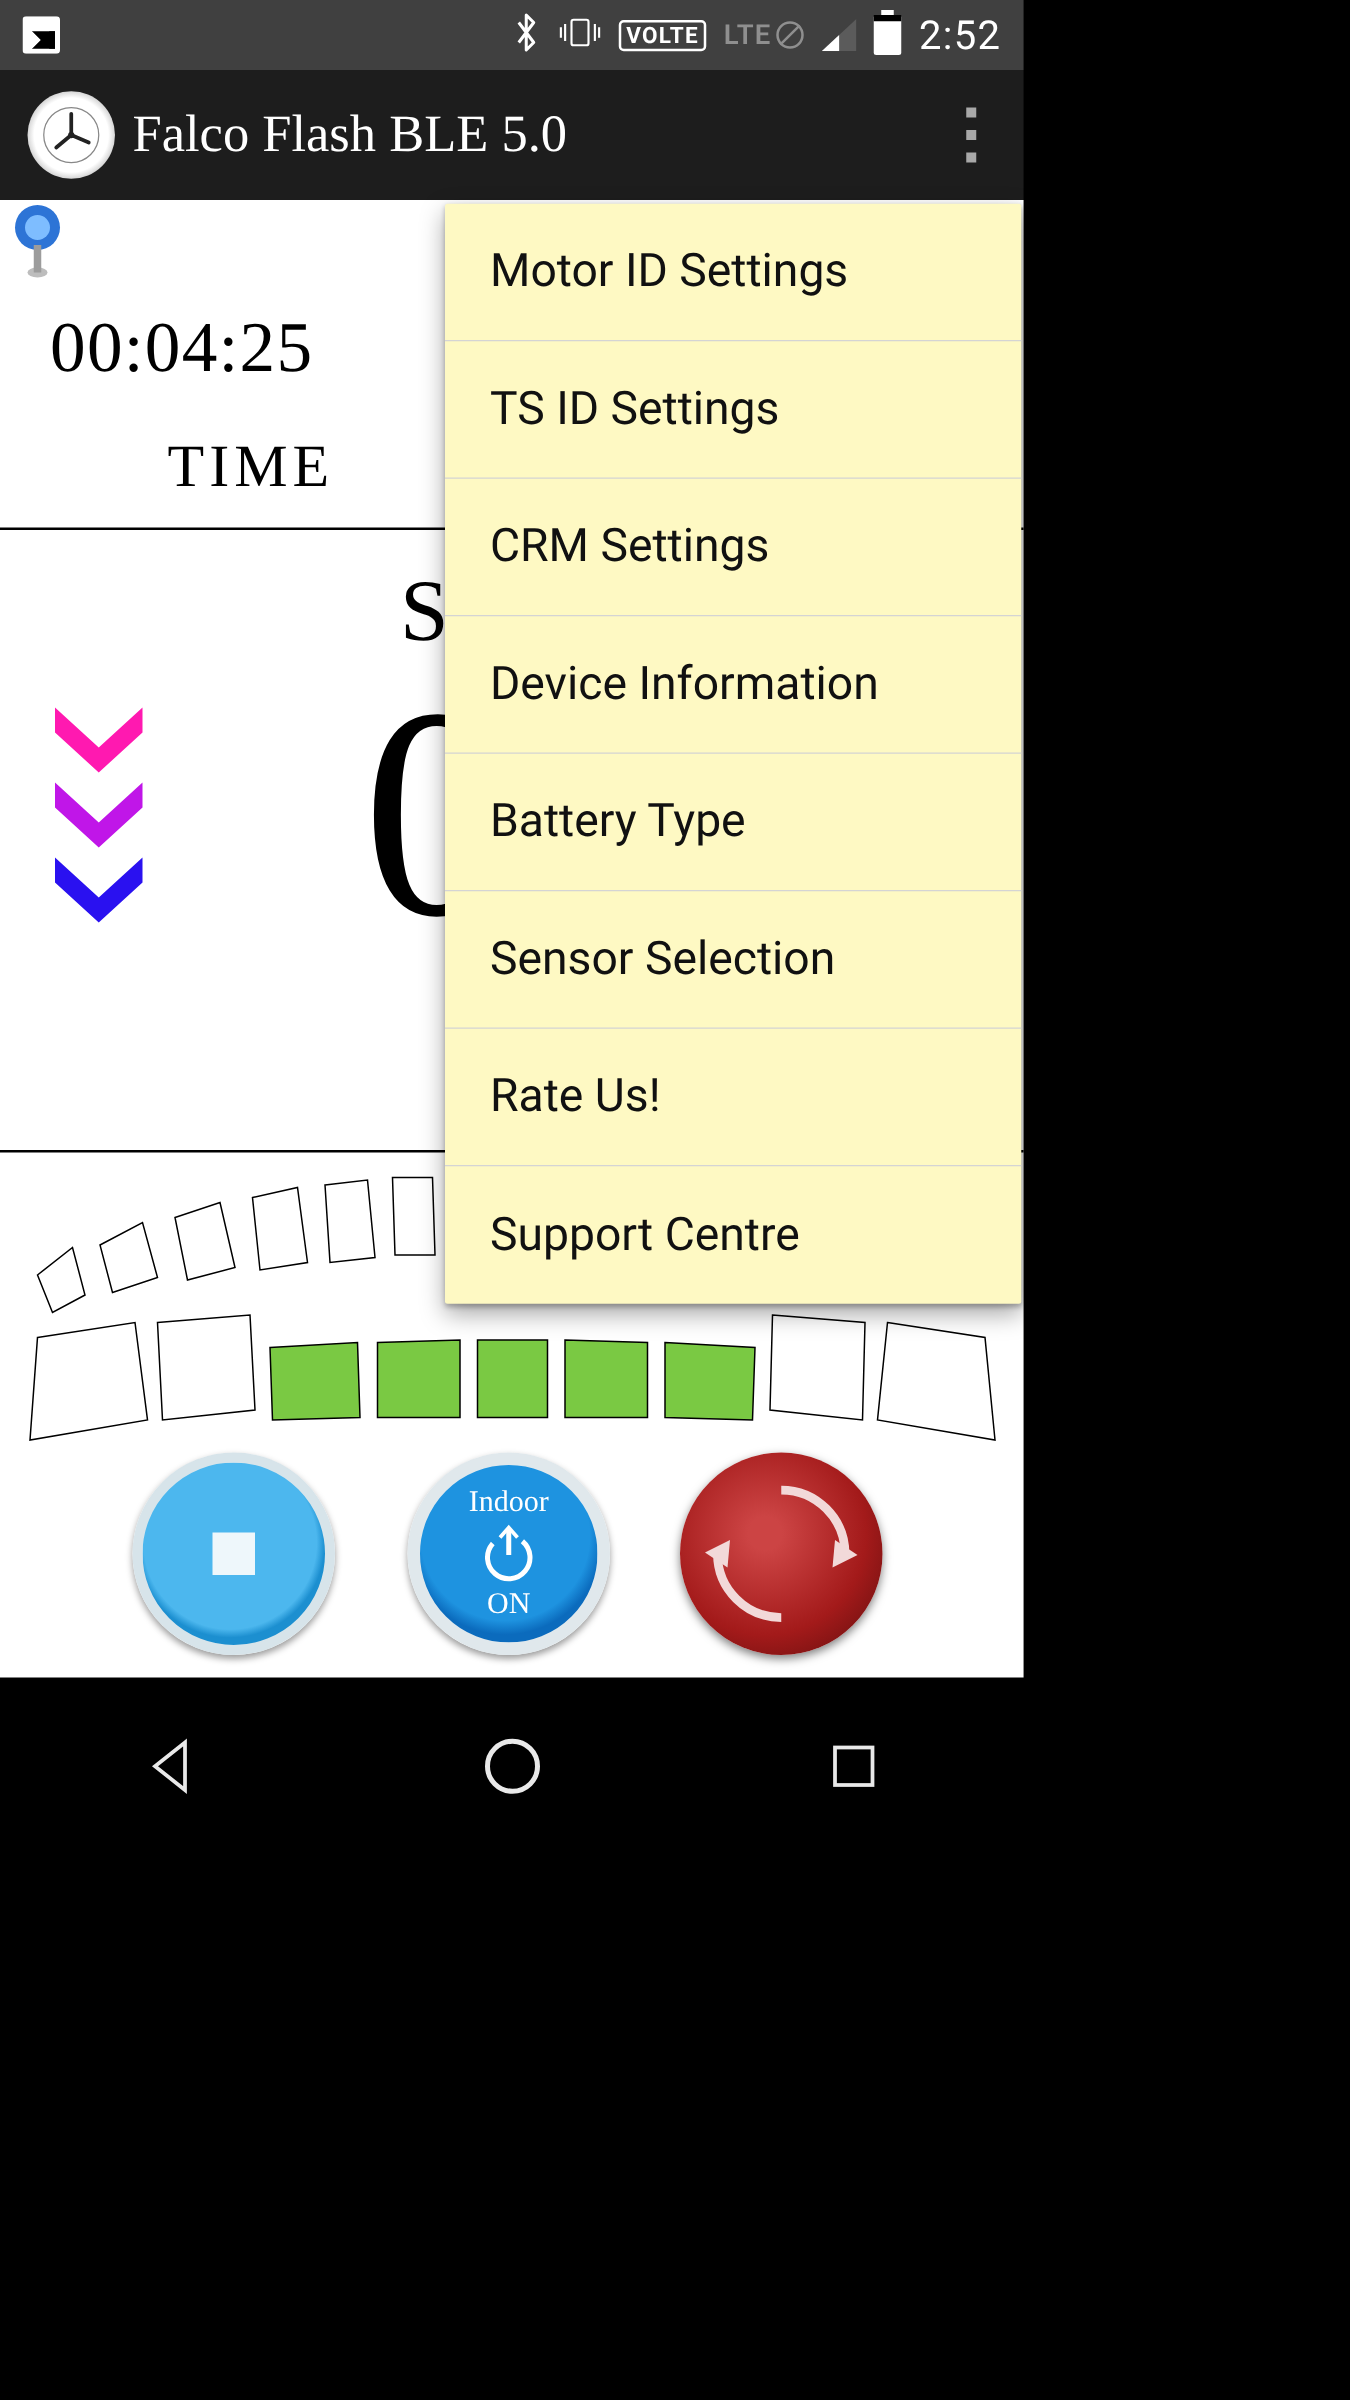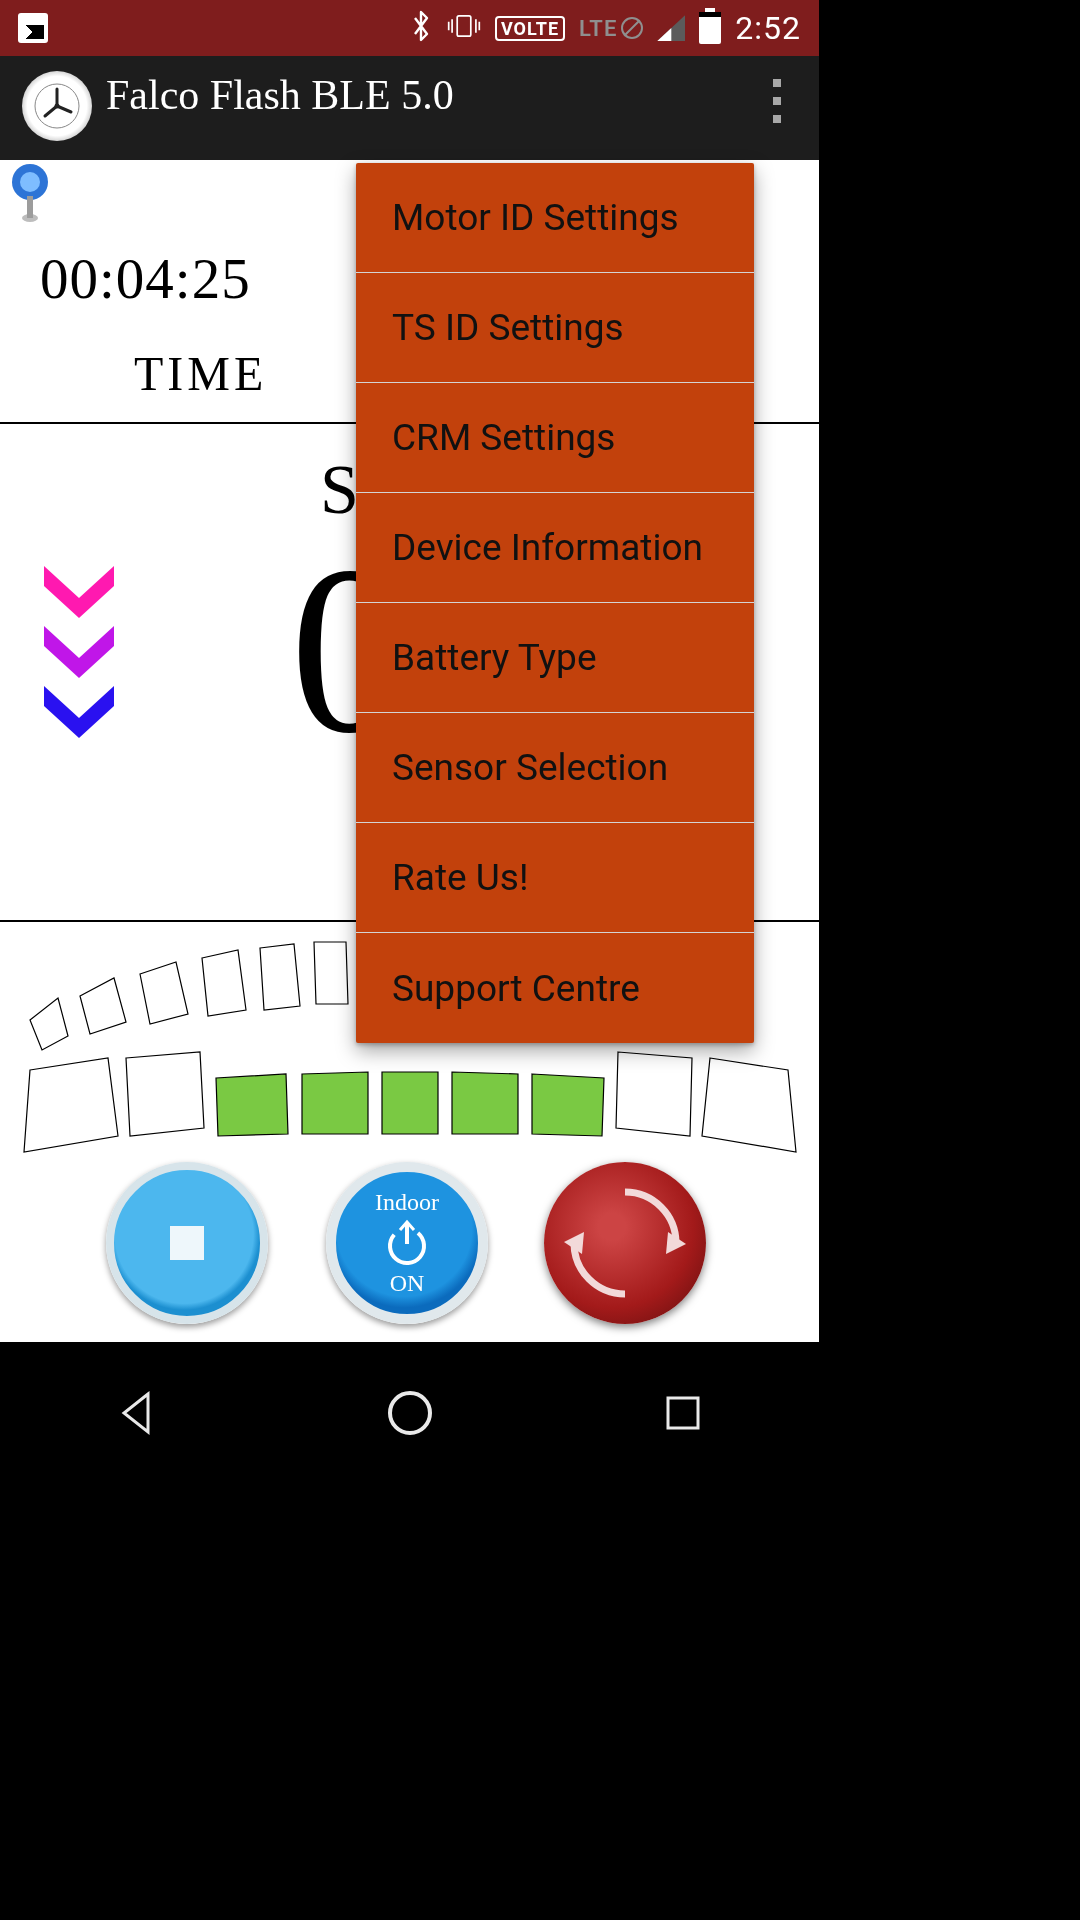--- a/index.html
+++ b/index.html
@@ -1,38 +1,38 @@
 <!DOCTYPE html>
 <html><head>
 <meta charset="utf-8">
 <style>
   html,body{margin:0;padding:0;width:819px;height:1456px;font-family:Roboto,"Segoe UI",Arial,sans-serif;background:#000;overflow:hidden;-webkit-font-smoothing:antialiased;}
   *{box-sizing:border-box;}
   
-  .status-bar{height:56px;background:#7f1d1d;color:#fff;display:flex;align-items:center;justify-content:space-between;padding:0 18px;}
+  .status-bar{height:56px;background:#404040;color:#fff;display:flex;align-items:center;justify-content:space-between;padding:0 18px;}
   .status-left{display:flex;align-items:center;gap:16px;}
   .status-right{display:flex;align-items:center;gap:14px;}
   .status-clock{font-size:32px;letter-spacing:1px;font-weight:400;}
   .pic-icon{width:30px;height:30px;background:#fff;clip-path:polygon(0 0,100% 0,100% 100%,0 100%);position:relative;border-radius:3px;}
   .pic-icon::after{content:"";position:absolute;left:4px;bottom:4px;width:22px;height:14px;
     background:linear-gradient(135deg,transparent 48%,#000 50%),linear-gradient(45deg,transparent 48%,#000 50%);}
   .bt-icon svg{width:24px;height:32px;fill:#fff;}
   .vibe-icon svg{width:34px;height:32px;stroke:#fff;fill:none;stroke-width:2;}
   .volte{border:2px solid #fff;padding:0 4px;border-radius:4px;font-size:18px;font-weight:700;letter-spacing:1px;}
   .nodata{width:22px;height:22px;border:2px solid #8f8f8f;border-radius:50%;position:relative;}
   .nodata::after{content:"";position:absolute;left:-2px;top:8px;width:22px;height:2px;background:#8f8f8f;transform:rotate(-45deg);}
   .lte{font-size:22px;color:#8f8f8f;font-weight:600;letter-spacing:1px;margin-right:-10px;}
   .sig{width:28px;height:26px;position:relative;}
   .sig::before{content:"";position:absolute;inset:0;background:#5b5b5b;clip-path:polygon(0 100%,100% 0,100% 100%);}      
   .sig::after{content:"";position:absolute;inset:0;background:#fff;clip-path:polygon(0 100%,50% 50%,50% 100%);}      
   .batt{width:22px;height:32px;background:#fff;position:relative;border-radius:2px;}
   .batt::before{content:"";position:absolute;left:6px;top:-4px;width:10px;height:4px;background:#fff;}
   .batt::after{content:"";position:absolute;left:0;top:0;width:22px;height:5px;background:#000;}
   
-  .app-bar{height:104px;background:#1d1d1d;display:flex;padding:15px 22px;color:#fff;}
+  .app-bar{height:104px;background:#1d1d1d;display:flex;align-items:center;padding:15px 22px;color:#fff;}
   .app-logo{width:70px;height:70px;border-radius:50%;background:radial-gradient(circle at 50% 50%,#fff 0 60%,#d8d8d8 70%);margin-right:14px;display:flex;align-items:center;justify-content:center;}
   .app-logo svg{width:48px;height:48px;}
   .app-title{font-size:42px;font-family:"Garamond","Times New Roman",serif;font-weight:400;flex:1;}
   .app-menu{width:40px;height:60px;display:flex;flex-direction:column;justify-content:center;align-items:center;gap:10px;}
   .app-menu span{width:8px;height:8px;background:#a8a8a8;}
   
   .main{position:relative;height:1182px;background:#fff;}
   .beacon{position:absolute;left:0;top:0;width:62px;height:70px;}
   .beacon svg{width:62px;height:70px;}
   .time-val{position:absolute;left:40px;top:86px;font-size:57px;font-family:"Georgia","Times New Roman",serif;letter-spacing:1px;}
@@ -49,21 +49,21 @@
   
   .round{position:absolute;top:1002px;width:162px;height:162px;border-radius:50%;display:flex;align-items:center;justify-content:center;}
   .btn-stop{left:106px;background:radial-gradient(circle at 48% 44%,#4cb7ee 0 62%,#1c8fd0 68%);border:8px solid #d7e4ea;box-shadow:0 3px 6px rgba(0,0,0,.4);}
   .btn-stop .sq{width:34px;height:34px;background:#eef7fb;}
   .btn-indoor{left:326px;background:radial-gradient(circle at 48% 40%,#1e93e0 0 60%,#0b6bbd 70%);border:10px solid #e0e8ec;box-shadow:0 3px 6px rgba(0,0,0,.4);color:#fff;font-family:Georgia,serif;flex-direction:column;gap:2px;}
   .btn-indoor .t{font-size:24px;}
   .btn-indoor svg{width:50px;height:50px;}
   .btn-estop{left:544px;background:radial-gradient(circle at 42% 40%,#c44 0 10%,#a31a1a 60%,#7e1313 80%);box-shadow:0 3px 8px rgba(0,0,0,.5);}   
   .btn-estop svg{width:130px;height:130px;}
   
-  .menu{position:absolute;left:356px;top:163px;width:398px;background:#c2410c;border-radius:2px;
+  .menu{position:absolute;left:356px;top:163px;width:461px;background:#fef9c3;border-radius:2px;
     box-shadow:0 8px 20px rgba(0,0,0,.35),0 2px 4px rgba(0,0,0,.25);}
   .menu-item{height:110px;display:flex;align-items:center;padding:0 36px;font-size:37px;color:#111;border-bottom:1px solid #d4d4d4;}
   .menu-item:last-child{border-bottom:none;text-align:center;}
   
   .navbar{height:114px;background:#000;display:flex;align-items:center;justify-content:space-around;}
   .navbtn svg{width:50px;height:50px;stroke:#e9e9e9;fill:none;stroke-width:3;}
   .navbtn.home svg{stroke-width:4;}
   
   .strip{height:16px;background:#000;}
 </style>

